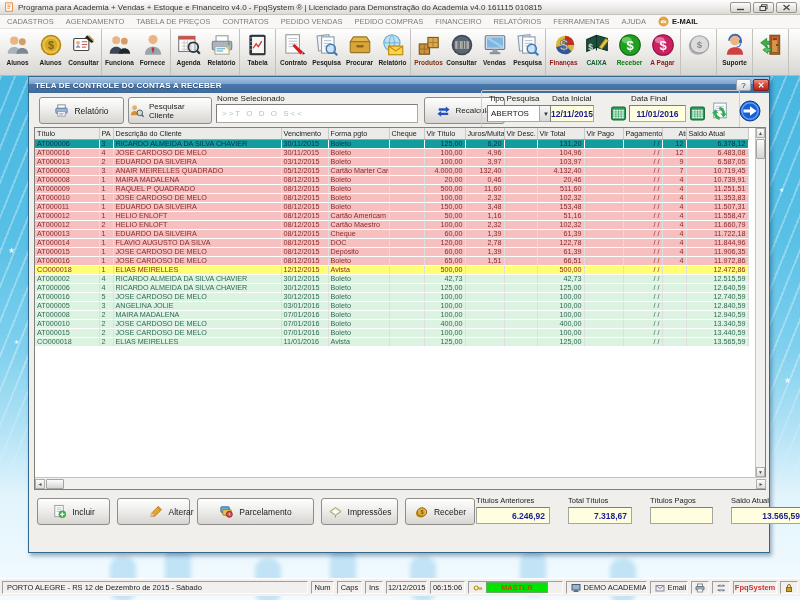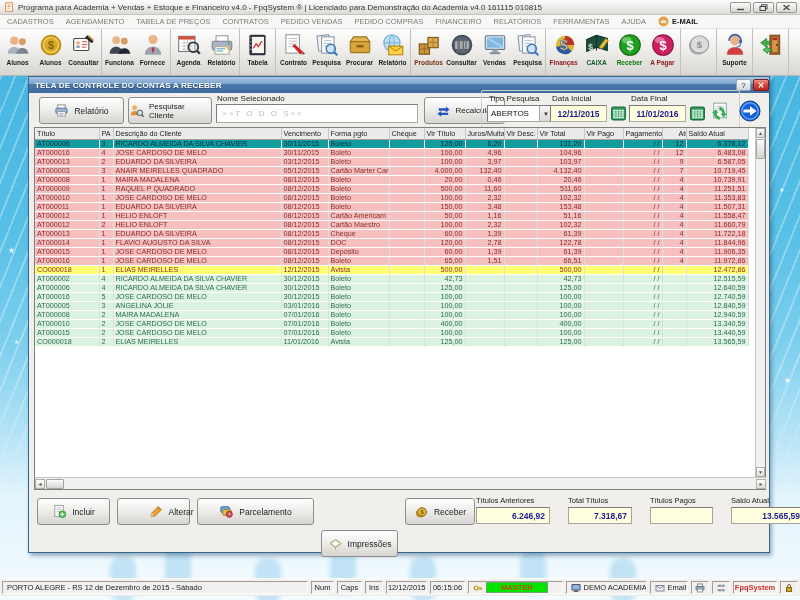--- a/index.html
+++ b/index.html
@@ -92,21 +92,21 @@
   .vscroll { position:absolute; right:0; top:0; width:10px; height:349px; background:#f1f1f0; border-left:1px solid #c4c4c2; }
   .hscroll { position:absolute; left:0; bottom:0; width:731px; height:12px; background:#f1f1f0; border-top:1px solid #c4c4c2; }
   .sbtn { position:absolute; background:linear-gradient(#fcfcfc,#dddddb); border:1px solid #aeaeab;
     display:flex; align-items:center; justify-content:center; font-size:5px; color:#555; }
   .sthumb { position:absolute; background:linear-gradient(#fcfcfc,#d4d4d2); border:1px solid #a5a5a2; border-radius:1px; }
 
   
   .actions { position:absolute; left:8px; top:421px; display:flex; gap:7px; }
   .actions .btn { height:27px; }
   .actions .btn:nth-child(1){ width:73px; } .actions .btn:nth-child(2){ width:73px;padding-left:35px; }
-  .actions .btn:nth-child(3){ width:117px; } .actions .btn:nth-child(4){ width:77px;margin-top:32px; }
+  .actions .btn:nth-child(3){ width:117px; } .actions .btn:nth-child(4){ width:77px; }
   .actions .btn:nth-child(5){ width:70px; }
   .totals { position:absolute; left:447px; top:419px; display:flex; gap:18px; }
   .total { display:flex; flex-direction:column; gap:2px; }
   .total .tl { font-size:7.5px; color:#222; white-space:nowrap; }
   .total .tv { height:17px; background:#ffffe0; border:1px solid #a6a5a0; border-top-color:#7d7c78;
     color:#1c1c8e; font-weight:bold; font-size:8.5px; display:flex; align-items:center; justify-content:flex-end; padding:0 4px; }
   .total:nth-child(1) .tv{ width:74px; } .total:nth-child(2) .tv{ width:64px; }
   .total:nth-child(3) .tv{ width:63px; } .total:nth-child(4) .tv{ width:74px; }
 
   
@@ -511,21 +511,21 @@
         <span style="font-size:8px">Recalcular</span>
       </div>
 
       <div class="groupframe" style="left:452px;top:13px;width:259px;height:38px"></div>
       <div class="flabel" style="left:460px;top:17px">Tipo  Pesquisa</div>
       <div class="selectbox sunken" style="left:458px;top:28px;width:66px;height:17px">
         <span>ABERTOS</span>
         <span class="arr">▼</span>
       </div>
       <div class="flabel" style="left:523px;top:17px">Data Inicial</div>
-      <div class="datefield sunken" style="left:521px;top:28px;width:57px;height:17px">12/11/2015</div>
+      <div class="datefield sunken" style="left:521px;top:28px;width:44px;height:17px">12/11/2015</div>
       <div class="iconbtn" style="left:581px;top:28px;width:17px;height:17px">
           <svg viewBox="0 0 16 16" width="17" height="17">
             <rect x="1.5" y="2" width="13" height="12" rx="1.5" fill="#2e9e5b" stroke="#1a6a3a"></rect>
             <rect x="3" y="4.5" width="10" height="8" fill="#eaf6ee"></rect>
             <path d="M3 6.5h10M3 8.5h10M3 10.5h10M5.5 4.5v8M8 4.5v8M10.5 4.5v8" stroke="#2e9e5b" stroke-width=".6"></path>
           </svg>
         </div>
       <div class="flabel" style="left:602px;top:17px">Data Final</div>
       <div class="datefield sunken" style="left:600px;top:28px;width:57px;height:17px">11/01/2016</div>
       <div class="iconbtn" style="left:660px;top:28px;width:17px;height:17px">

